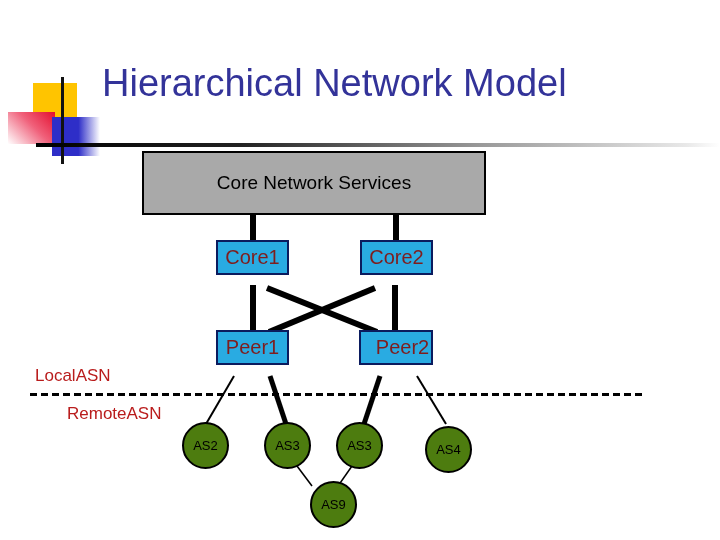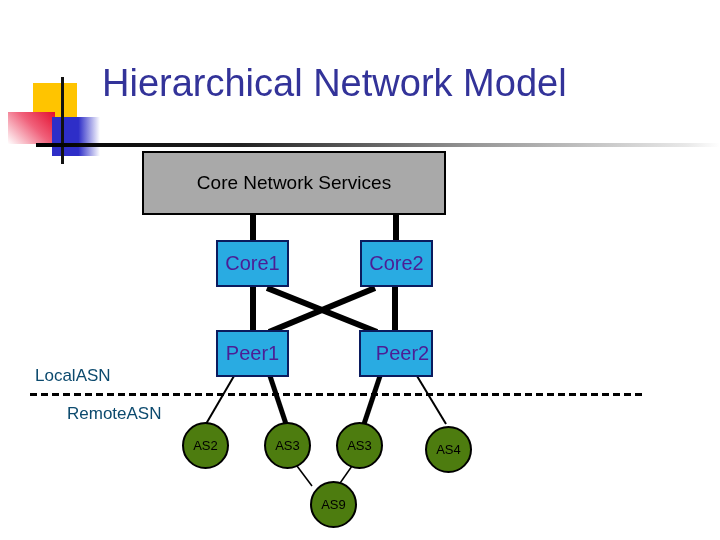--- a/index.html
+++ b/index.html
@@ -43,32 +43,32 @@
   
   .node {
     position: absolute;
     z-index: 2;
     display: flex;
     align-items: center;
     justify-content: center;
     box-sizing: border-box;
   }
   .core-services {
-    left: 142px; top: 151px; width: 304px; height: 64px;
+    left: 142px; top: 151px; width: 344px; height: 64px;
     background: #A9A9A9;
     border: 2px solid #000;
     font-size: 19px;
     color: #000;
   }
   .blue-box {
-    width: 73px; height: 47px;
+    width: 73px; height: 35px;
     background: #29ABE2;
     border: 2px solid #0b1b5e;
     font-size: 20px;
-    color: #4c1d95;
+    color: #7f1d1d;
   }
   .core1 { left: 216px; top: 240px; }
   .core2 { left: 360px; top: 240px; }
   .peer1 { left: 216px; top: 330px; }
   .peer2 { left: 359px; top: 330px; width: 74px; padding-left: 13px; }
   .as-circle {
     width: 47px; height: 47px;
     background: #4d7c0f;
     border: 2px solid #000;
     border-radius: 50%;
@@ -78,21 +78,21 @@
   .as2 { left: 182px; top: 422px; }
   .as3a { left: 264px; top: 422px; }
   .as3b { left: 336px; top: 422px; }
   .as4 { left: 425px; top: 426px; }
   .as9 { left: 310px; top: 481px; }
   
   .zone-label {
     position: absolute;
     left: 35px;
     font-size: 17px;
-    color: #0c4a6e;
+    color: #b91c1c;
     z-index: 2;
     white-space: nowrap;
   }
   .zone-local { top: 366px; }
   .zone-remote { top: 404px; margin-left: 32px; }
   .asn-dashed {
     position: absolute;
     left: 30px; top: 393px;
     width: 612px; height: 3px;
     z-index: 0;

